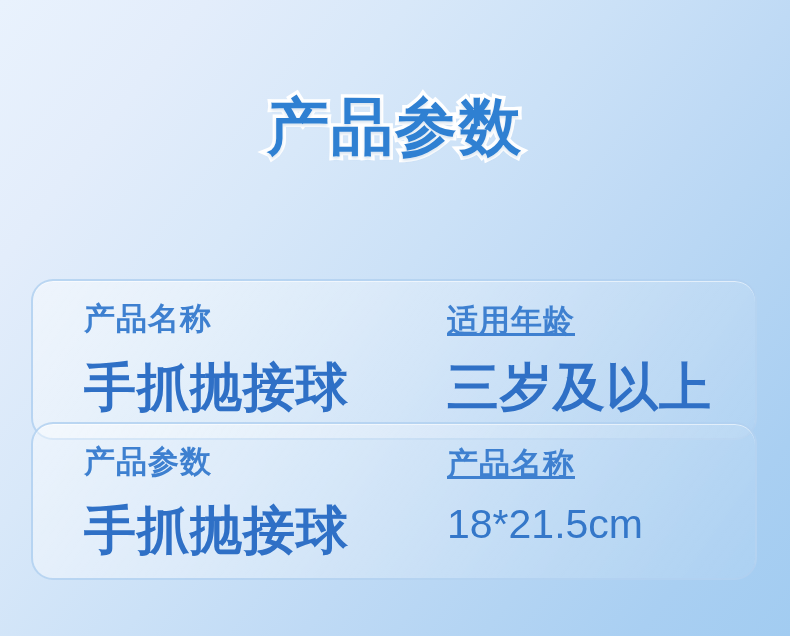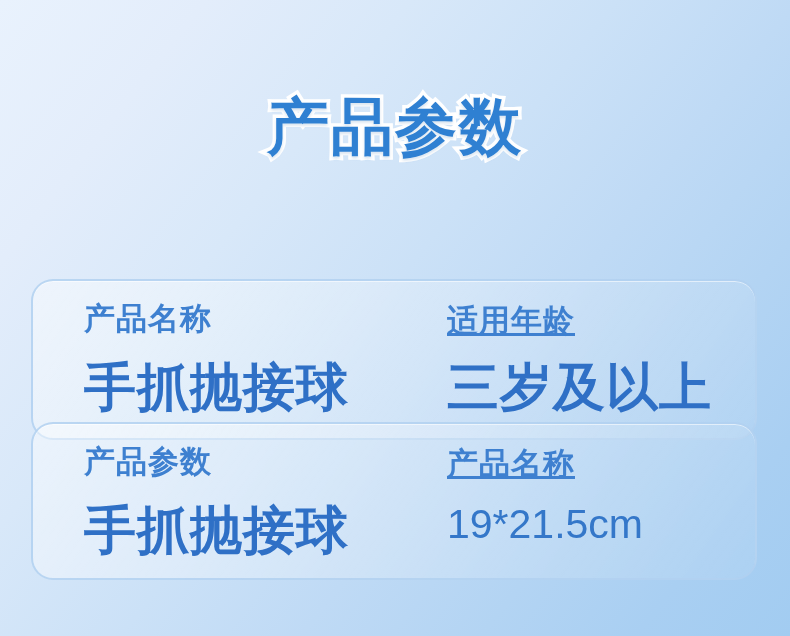--- a/index.html
+++ b/index.html
@@ -136,18 +136,18 @@
   </div>
 
   <div class="param-card" id="card-2">
     <div class="card-cols">
       <div class="col col-left">
         <div class="param-label">产品参数</div>
         <div class="param-value">手抓抛接球</div>
       </div>
       <div class="col col-right">
         <div class="param-label">产品名称</div>
-        <div class="param-value numeric">19*21.5cm</div>
+        <div class="param-value numeric">18*21.5cm</div>
       </div>
     </div>
   </div>
 
 </div>
 
 </body></html>

